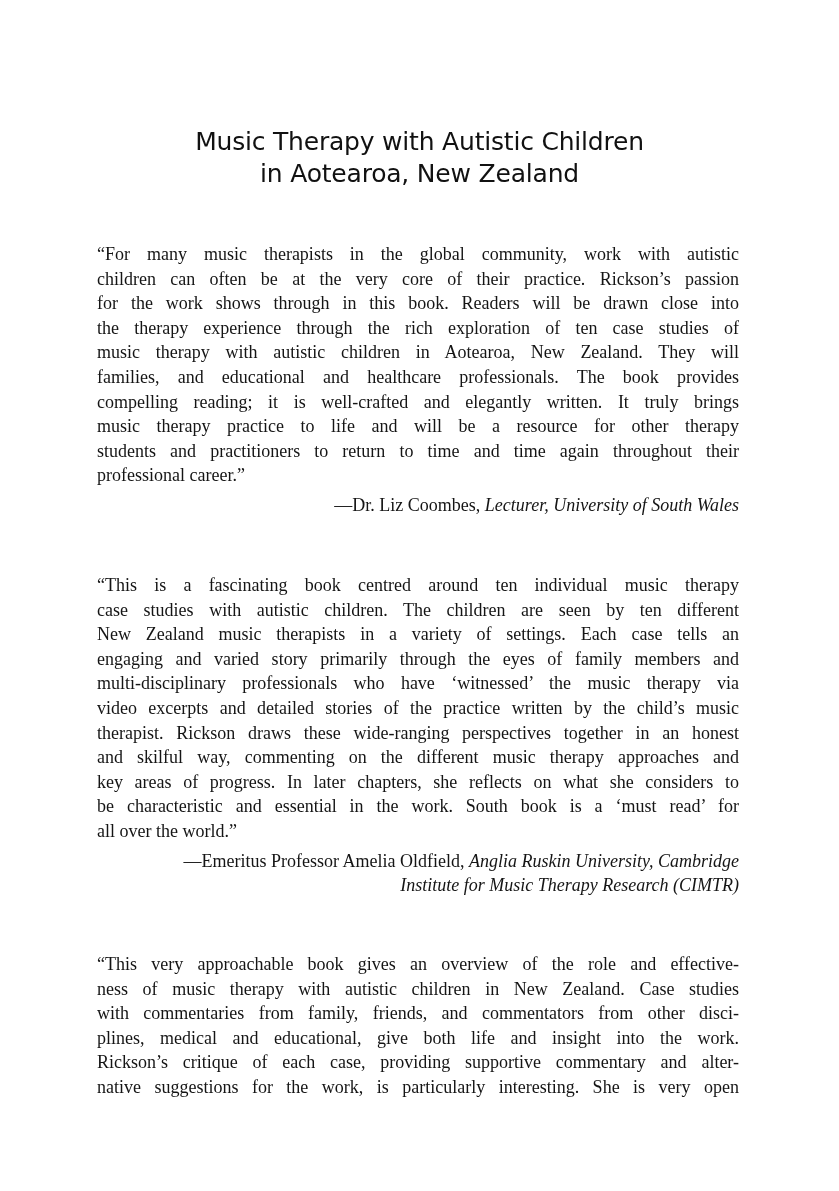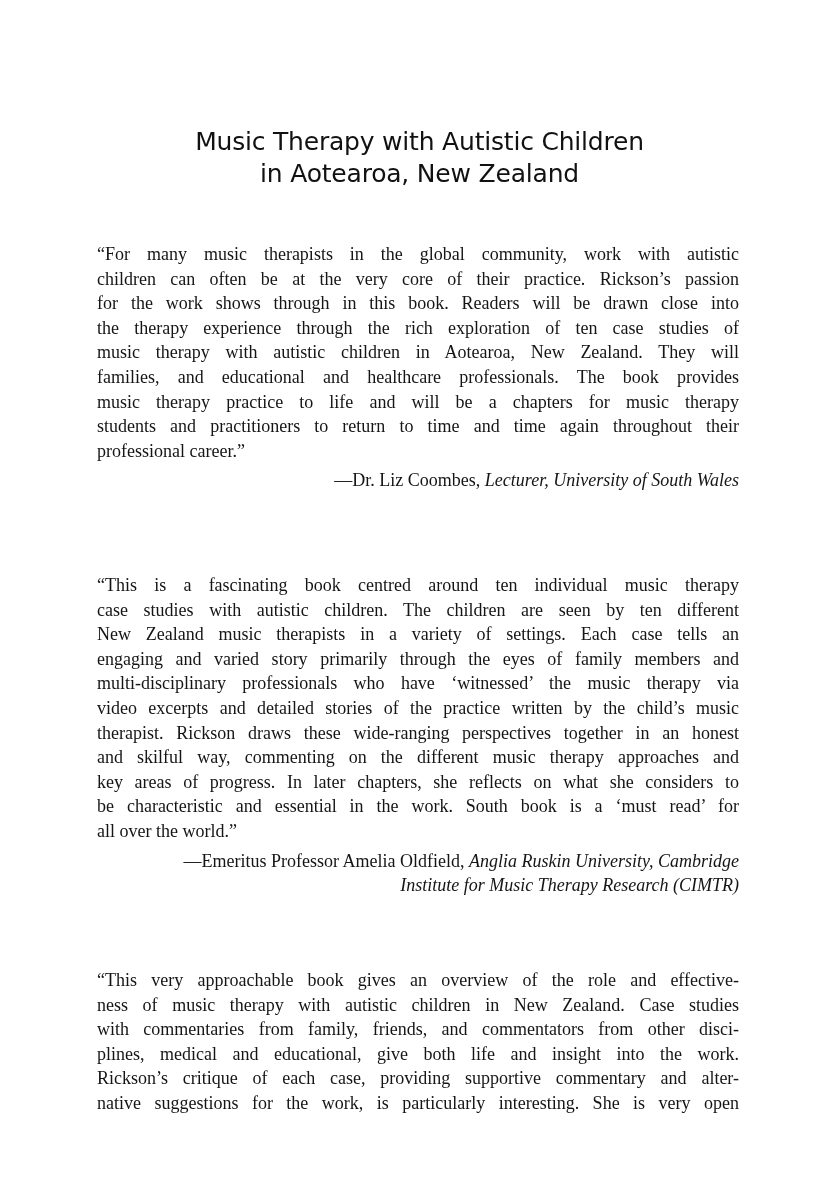--- a/index.html
+++ b/index.html
@@ -14,41 +14,42 @@
     .quote {
       position: absolute; left: 97px; width: 642px;
       font-family: "Liberation Serif", serif; font-size: 18px; line-height: 24.6px; color: #151515;
     }
     .line { display: block; text-align: justify; text-align-last: justify; white-space: nowrap; height: 24.6px; }
     .line.last { text-align-last: left; }
     .attr { display: block; text-align: right; white-space: nowrap; height: 24.6px; }
     .attr i { font-style: italic; text-align: center; }
     #q1 { top: 242px; }
     #q2 { top: 573px; }
-    #q3 { top: 952px; margin-top: 16px; }
+    #q3 { top: 952px; }
     .gap { height: 5px; }
   </style>
 </head>
 <body>
 
 <div class="page">
 
   <div class="title">
     <div>Music Therapy with Autistic Children</div>
     <div>in Aotearoa, New Zealand</div>
   </div>
 
   <div class="quote" id="q1">
     <span class="line">“For many music therapists in the global community, work with autistic</span>
     <span class="line">children can often be at the very core of their practice. Rickson’s passion</span>
     <span class="line">for the work shows through in this book. Readers will be drawn close into</span>
     <span class="line">the therapy experience through the rich exploration of ten case studies of</span>
     <span class="line">music therapy with autistic children in Aotearoa, New Zealand. They will</span>
     <span class="line">families, and educational and healthcare professionals. The book provides</span>
-    <span class="line">music therapy practice to life and will be a chapters for music therapy</span>
+    <span class="line">compelling reading; it is well-crafted and elegantly written. It truly brings</span>
+    <span class="line">music therapy practice to life and will be a resource for other therapy</span>
     <span class="line">students and practitioners to return to time and time again throughout their</span>
     <span class="line last">professional career.”</span>
     <div class="gap"></div>
     <span class="attr">
       <span>—Dr. Liz Coombes, </span><i>Lecturer, University of South Wales</i>
     </span>
   </div>
 
   <div class="quote" id="q2">
     <span class="line">“This is a fascinating book centred around ten individual music therapy</span>

